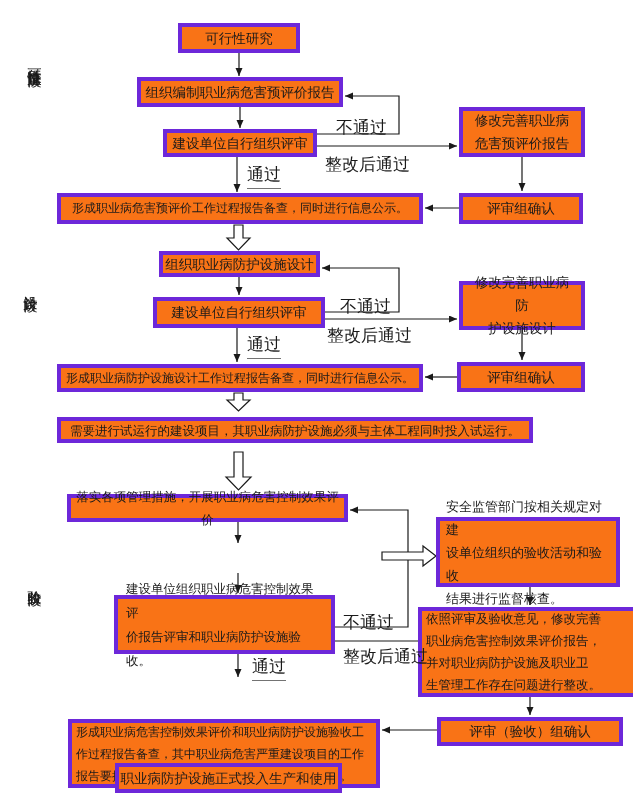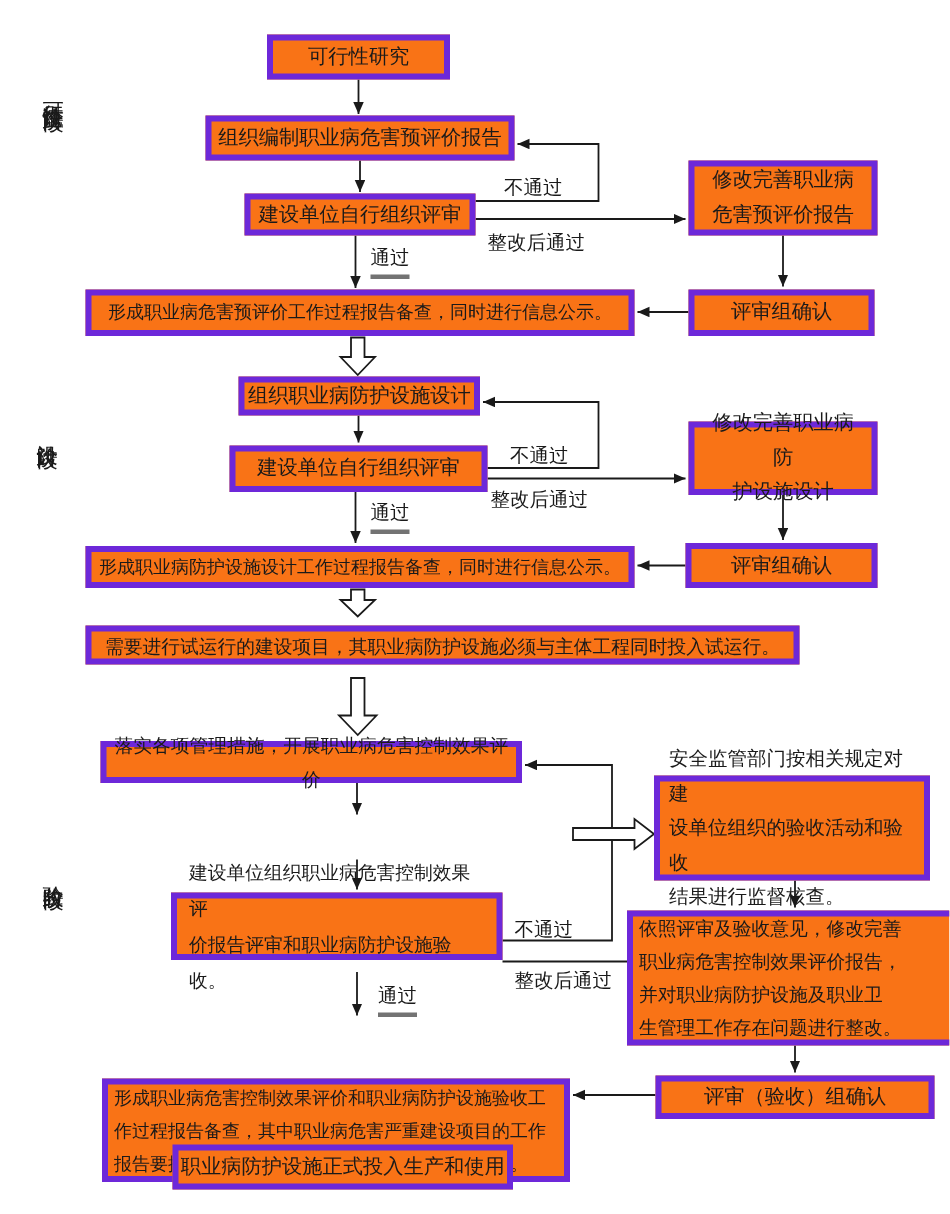--- a/index.html
+++ b/index.html
@@ -39,27 +39,27 @@
     position: absolute;
     writing-mode: vertical-rl;
     text-orientation: upright;
     font-size: 14px;
     letter-spacing: 1px;
     line-height: 16px;
     z-index: 2;
   }
   .elabel {
     position: absolute;
-    font-size: 13px;
+    font-size: 17px;
     white-space: nowrap;
     z-index: 3;
     background: transparent;
   }
   .elabel.u {
-    border-bottom: 3px solid #737373;
+    border-bottom: 1px solid #737373;
     padding-bottom: 2px;
   }
 </style>
 </head>
 <body>
 
 <div id="canvas">
 
   <svg id="connectors" viewBox="0 0 633 809" xmlns="http://www.w3.org/2000/svg">
     <defs>
@@ -116,21 +116,21 @@
 
   <div class="box" style="left:159px; top:251px; width:161px; height:26px;">组织职业病防护设施设计</div>
   <div class="box" style="left:153px; top:297px; width:172px; height:31px;">建设单位自行组织评审</div>
   <div class="box" style="left:57px; top:364px; width:366px; height:28px; font-size:12px;">形成职业病防护设施设计工作过程报告备查，同时进行信息公示。</div>
   <div class="box" style="left:57px; top:417px; width:476px; height:26px; font-size:12.5px;">需要进行试运行的建设项目，其职业病防护设施必须与主体工程同时投入试运行。</div>
   <div class="box" style="left:459px; top:281px; width:126px; height:49px; padding:0 6px;">修改完善职业病防
 护设施设计</div>
   <div class="box" style="left:457px; top:362px; width:128px; height:30px;">评审组确认</div>
 
   <div class="box" style="left:67px; top:494px; width:281px; height:28px; font-size:12.5px;">落实各项管理措施，开展职业病危害控制效果评价</div>
-  <div class="box left" style="left:114px; top:595px; width:221px; height:45px; font-size:12.5px; line-height:24px; padding:0 8px;">建设单位组织职业病危害控制效果评
+  <div class="box left" style="left:114px; top:595px; width:221px; height:59px; font-size:12.5px; line-height:24px; padding:0 8px;">建设单位组织职业病危害控制效果评
 价报告评审和职业病防护设施验收。</div>
   <div class="box left" style="left:68px; top:679px; width:312px; height:69px; font-size:12px; line-height:22px; padding:0 4px;margin-top:40px;">形成职业病危害控制效果评价和职业病防护设施验收工
 作过程报告备查，其中职业病危害严重建设项目的工作
 报告要提交相关安全监管部门，同时进行信息公示。</div>
   <div class="box" style="left:115px; top:763px; width:227px; height:30px;">职业病防护设施正式投入生产和使用</div>
   <div class="box left" style="left:436px; top:517px; width:184px; height:70px; font-size:13px; line-height:23px; padding:0 6px;">安全监管部门按相关规定对建
 设单位组织的验收活动和验收
 结果进行监督核查。</div>
   <div class="box left" style="left:418px; top:607px; width:222px; height:90px; font-size:12.5px; line-height:22px; padding:0 4px;">依照评审及验收意见，修改完善
 职业病危害控制效果评价报告，

